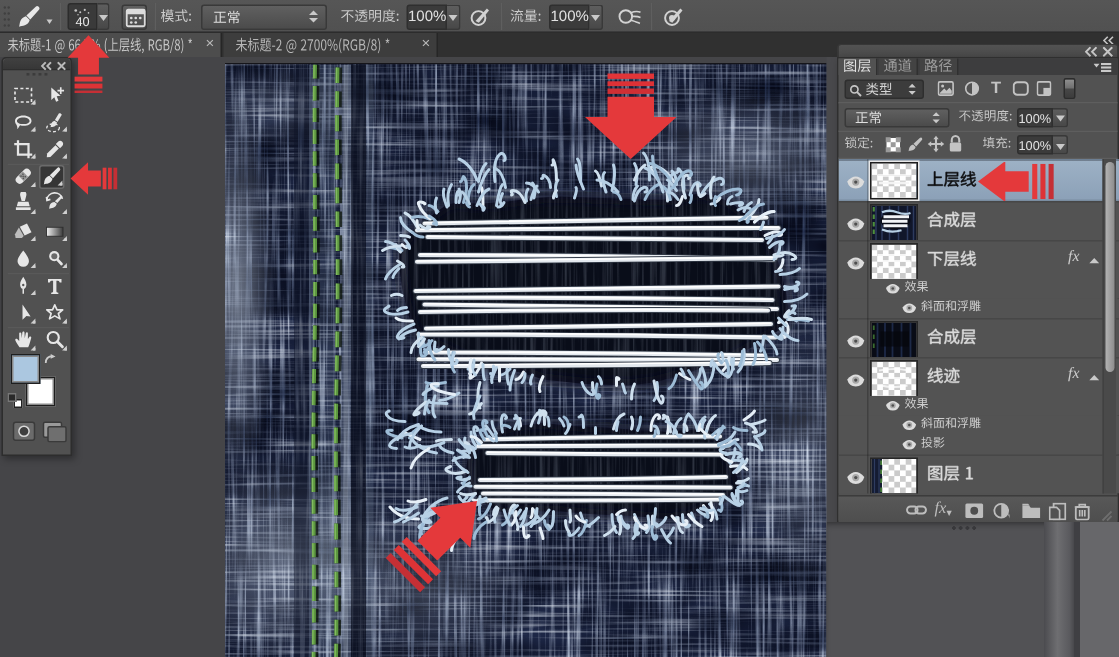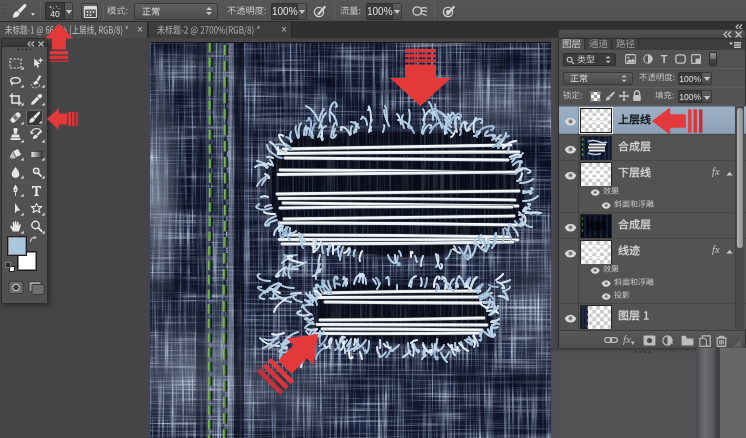--- a/index.html
+++ b/index.html
@@ -7,21 +7,21 @@
 font-family:"Liberation Sans","DejaVu Sans",sans-serif;-webkit-font-smoothing:antialiased}
 #app *{box-sizing:border-box}
 .abs{position:absolute}
 .cjk{color:inherit}
 .cjk svg{display:block;overflow:visible}
 
 #optbar{position:absolute;left:0;top:0;width:746px;height:22px;background:linear-gradient(#565656,#515151);border-bottom:1px solid #2c2c2c}
 #optbar .sep{position:absolute;top:2px;width:1px;height:18px;background:#424242;border-right:1px solid #5f5f5f}
 .optlabel{position:absolute;color:#cccccc}
 .dropbox{position:absolute;background:linear-gradient(#606060,#4b4b4b);border:1px solid #393939;border-radius:2px}
-.valbox{position:absolute;background:#3b3b3b;border:1px solid #2f2f2f;border-radius:2px 0 0 2px;color:#e2e2e2;font-size:10px;text-align:right;line-height:15px}
+.valbox{position:absolute;background:#3b3b3b;border:1px solid #2f2f2f;border-radius:2px 0 0 2px;color:#e2e2e2;font-size:10px;text-align:left;line-height:15px}
 .dbtn{position:absolute;background:linear-gradient(#5e5e5e,#484848);border:1px solid #393939;border-left:none;border-radius:0 2px 2px 0}
 .dbtn:after{content:"";position:absolute;left:50%;top:50%;margin:-1px 0 0 -3px;border:3px solid transparent;border-top:4px solid #c9c9c9}
 .spin{position:absolute;right:4px;top:50%;margin-top:-4.5px;width:7px;height:9px}
 .spin:before{content:"";position:absolute;left:0;top:0;border:3px solid transparent;border-bottom:3.5px solid #c9c9c9;border-top-width:0}
 .spin:after{content:"";position:absolute;left:0;top:5.5px;border:3px solid transparent;border-top:3.5px solid #c9c9c9;border-bottom-width:0}
 
 #tabbar{position:absolute;left:0;top:22px;width:746px;height:16px;background:#303030}
 .dtab{position:absolute;top:0;height:16px;color:#c6c6c6;border-right:1px solid #262626}
 .dtab.active{background:#4d4d4d}
 .dtab.inactive{background:#3d3d3d;color:#b5b5b5}

